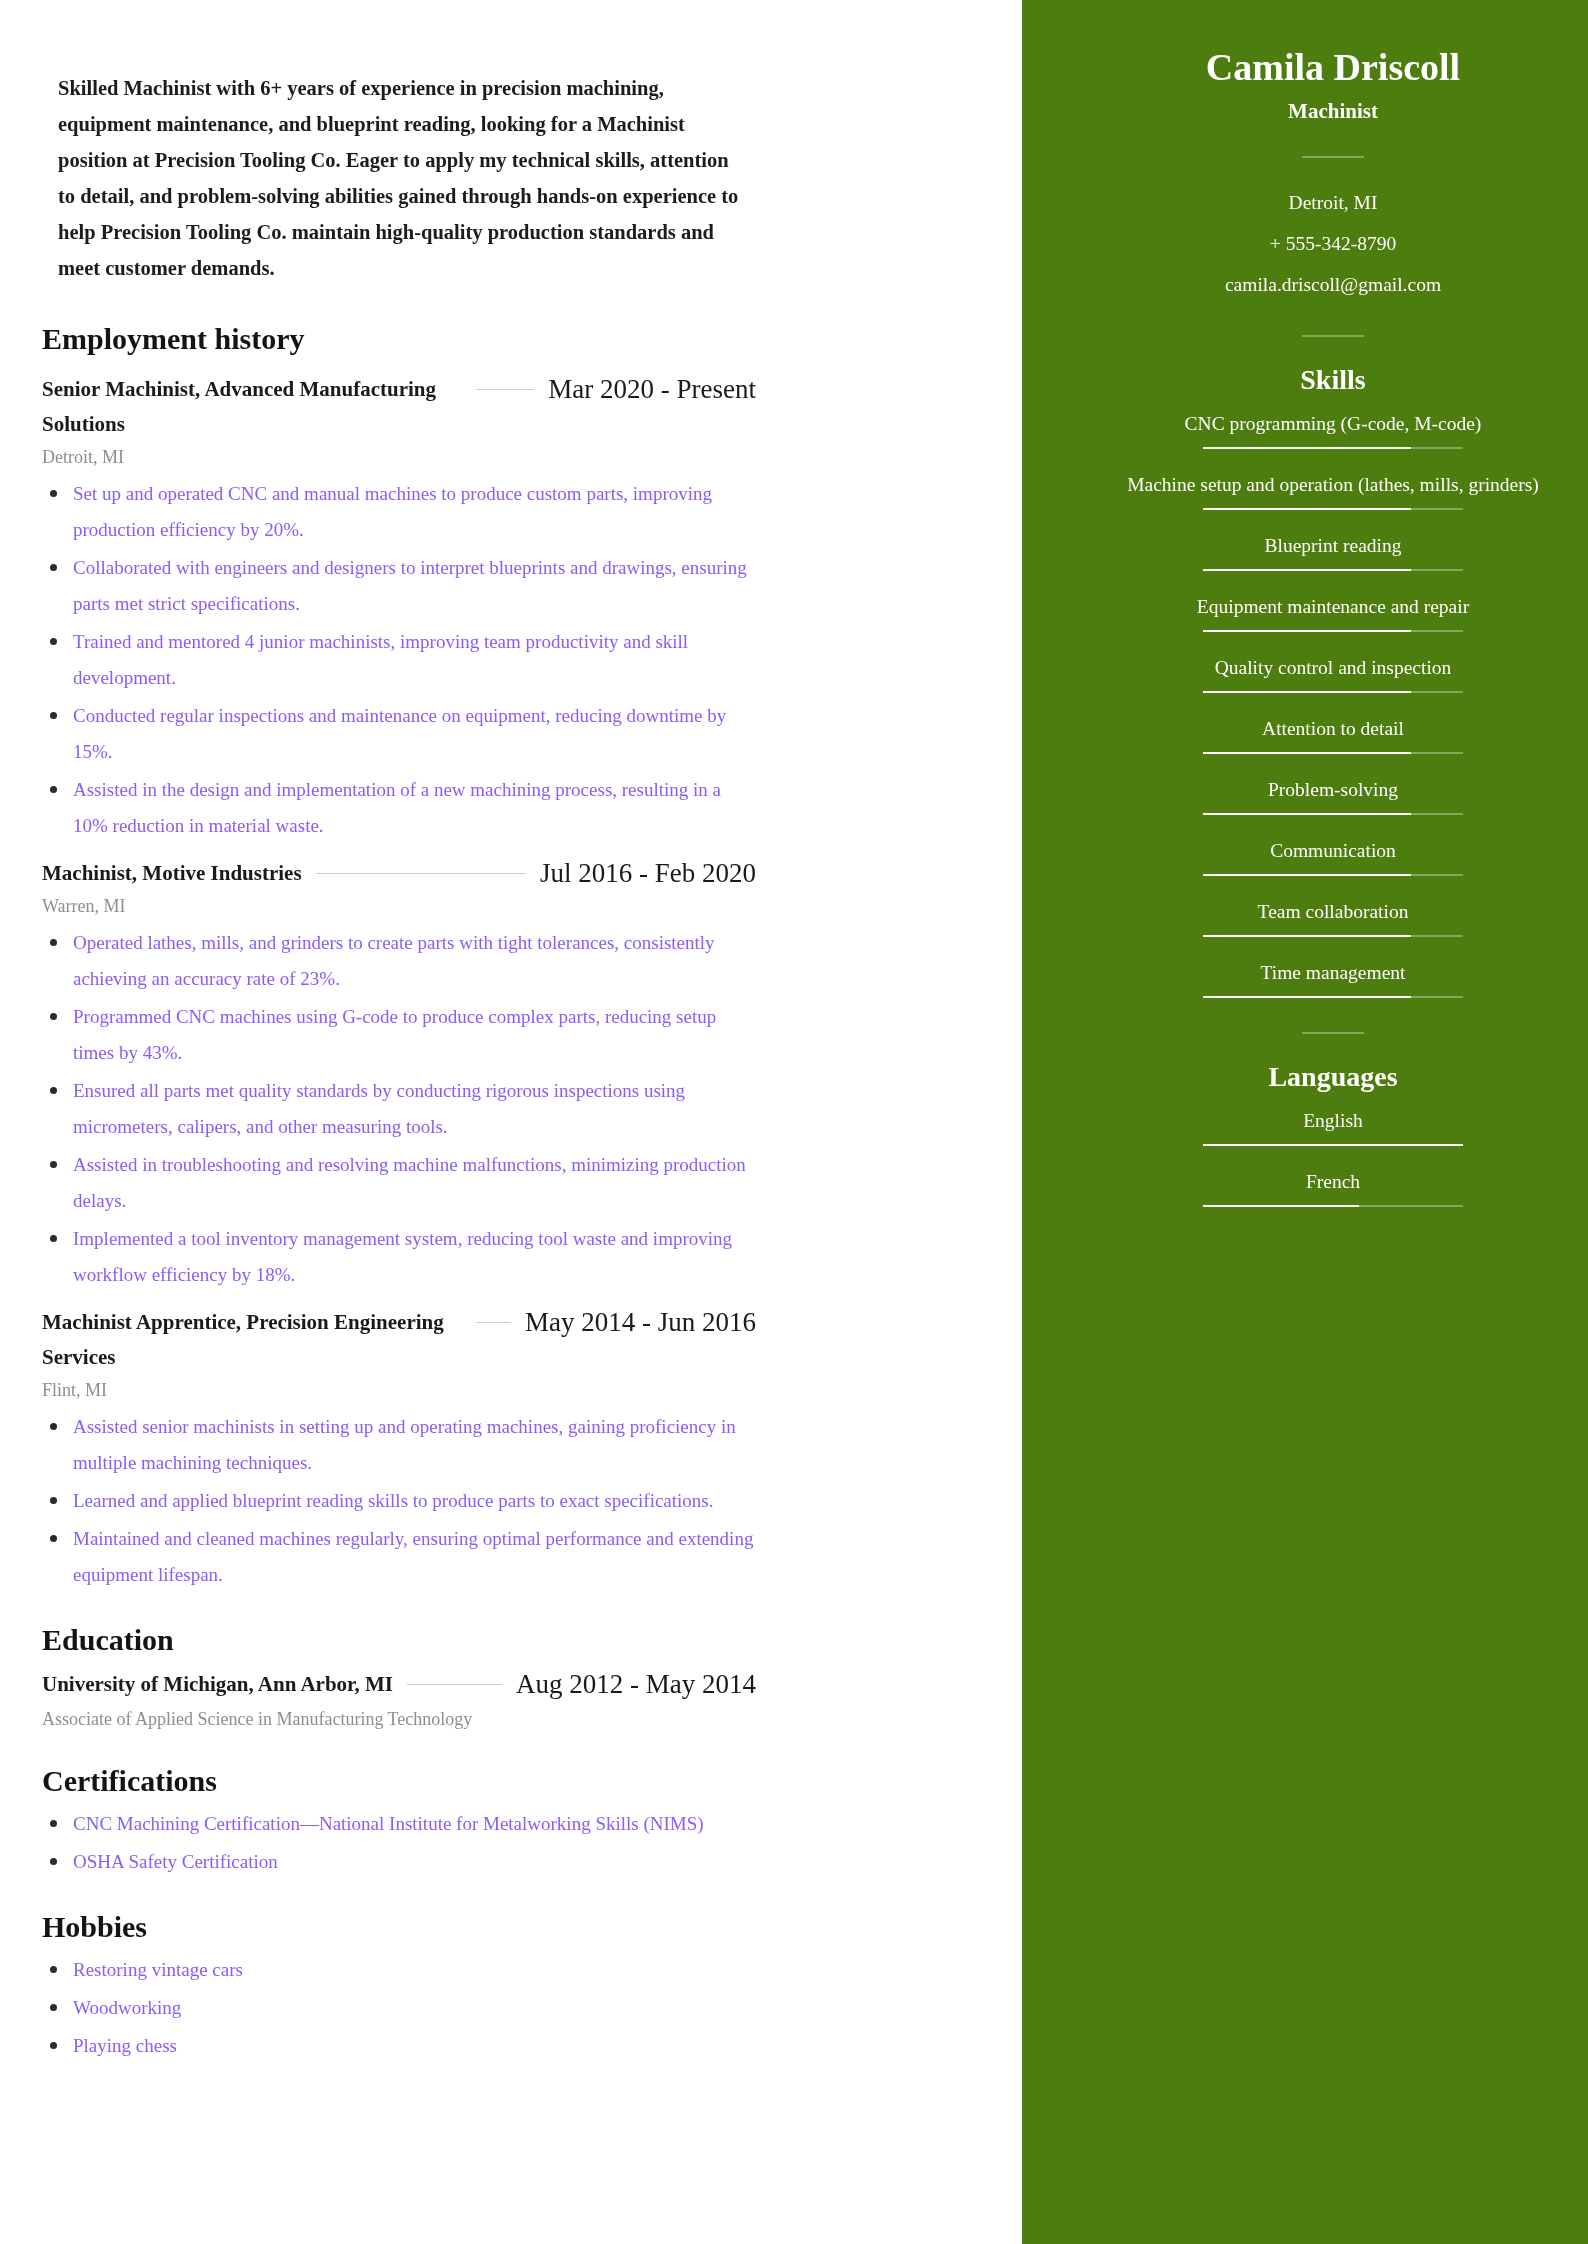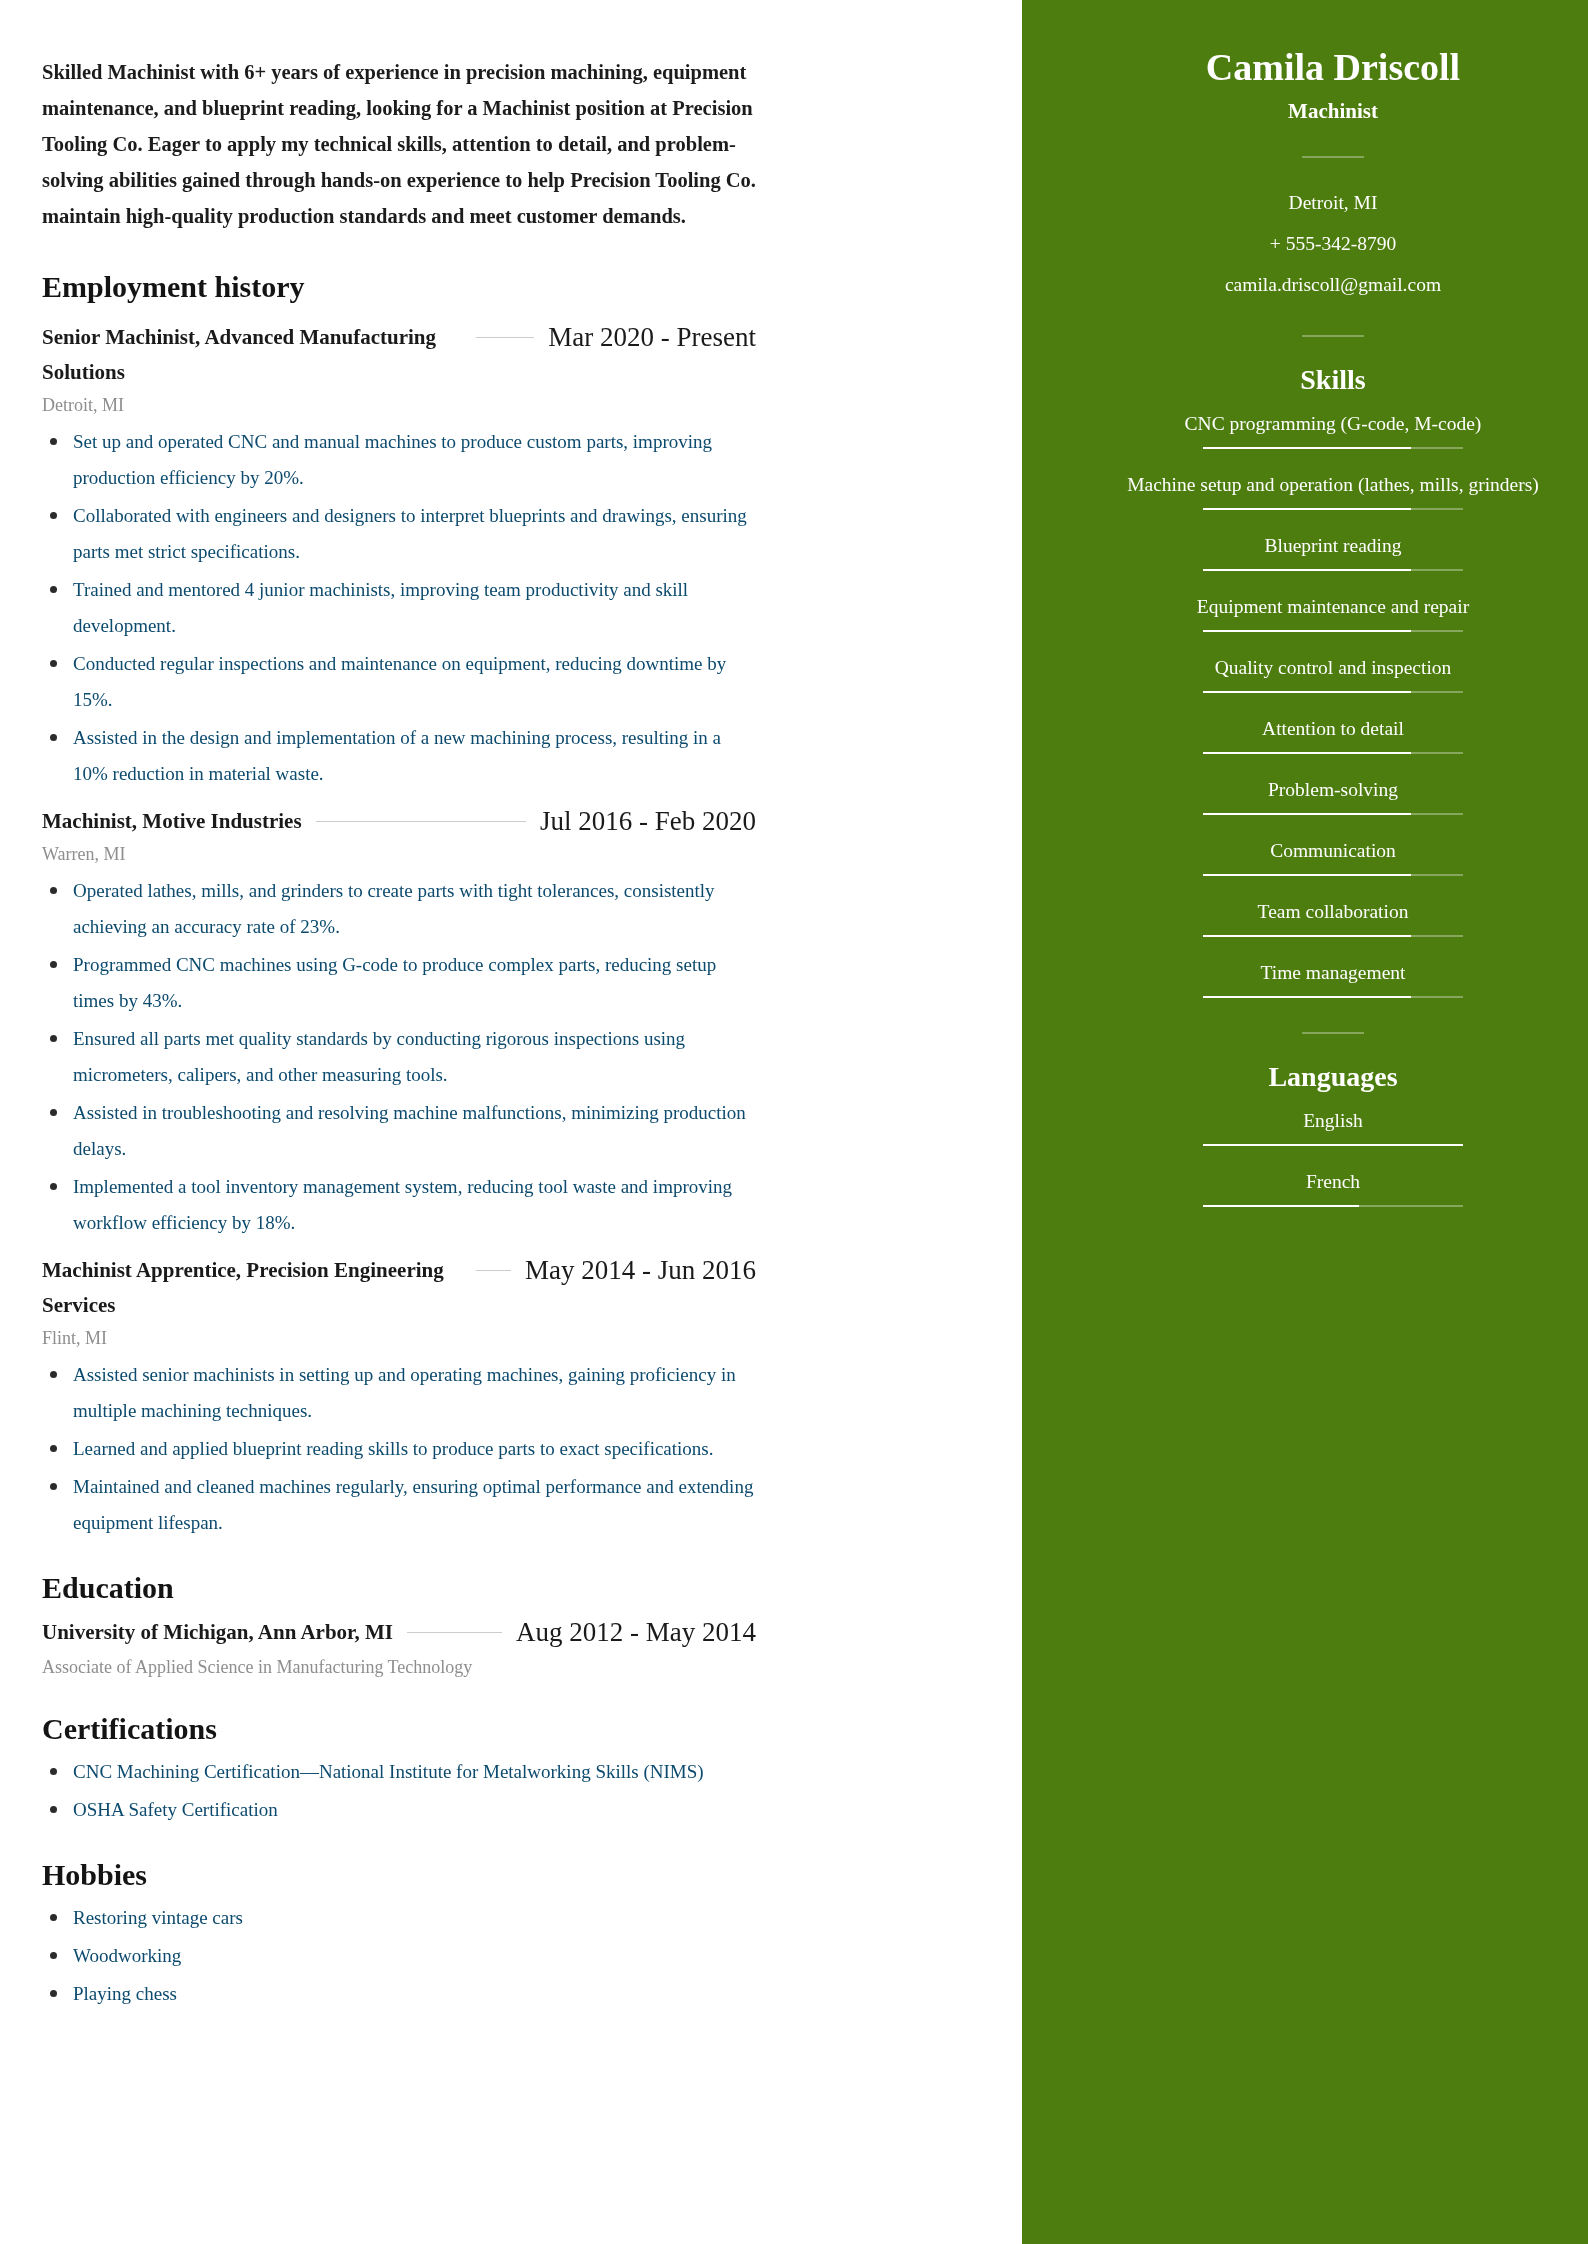--- a/index.html
+++ b/index.html
@@ -5,30 +5,30 @@
   html,body{margin:0;padding:0;}
   body{
     width:1588px;height:2244px;position:relative;background:#ffffff;
     font-family:"Liberation Serif","DejaVu Serif",serif;overflow:hidden;
   }
   
   .main{
     position:absolute;left:0;top:0;width:1022px;box-sizing:border-box;
     padding:54px 266px 0 42px;color:#222;
   }
-  .summary{font-size:20.5px;font-weight:bold;line-height:36px;color:#1c1c1c;margin:0;}
+  .summary{font-size:20.5px;font-weight:bold;line-height:36px;color:#1c1c1c;margin:16px;}
   h2.section-h{font-size:30px;line-height:42px;margin:32px 0 2px;color:#141414;font-weight:bold;}
   .job{margin-top:12px;}
   .job-head{display:flex;align-items:flex-start;}
   .job-title{font-size:21px;font-weight:bold;line-height:35px;max-width:420px;color:#1a1a1a;flex:0 0 auto;}
   .head-line{flex:1 1 auto;height:1px;background:#cccccc;margin:17px 14px 0 14px;}
   .job-date{font-size:27px;font-weight:normal;line-height:35px;white-space:nowrap;color:#1a1a1a;margin-left:auto;}
   .job-location{font-size:18px;color:#8e8e8e;line-height:30px;}
   ul.blist{list-style:none;margin:4px 0 0 0;padding:0;}
-  ul.blist li{position:relative;padding-left:31px;font-size:19px;line-height:36px;color:#0c4a6e;margin-bottom:2px;}
+  ul.blist li{position:relative;padding-left:31px;font-size:19px;line-height:36px;color:#8b5cf6;margin-bottom:2px;}
   ul.blist li::before{
     content:"";position:absolute;left:8px;top:14px;width:7px;height:7px;border-radius:50%;background:#2b2b2b;
   }
   .degree{font-size:18px;color:#8e8e8e;line-height:30px;margin-top:2px;}
   .edu-block{margin-top:6px;}
   
   .sidebar{
     position:absolute;left:1022px;top:0;width:566px;height:2244px;background:#17506F;
     color:#ffffff;box-sizing:border-box;padding:44px 20px 0 76px;text-align:center;
   }

